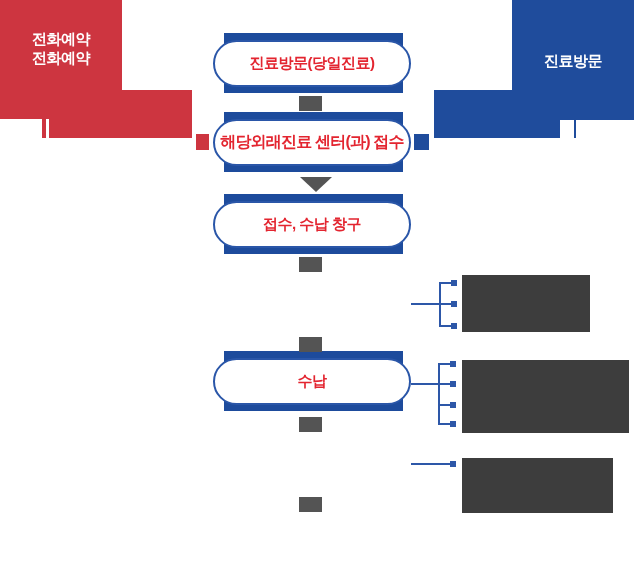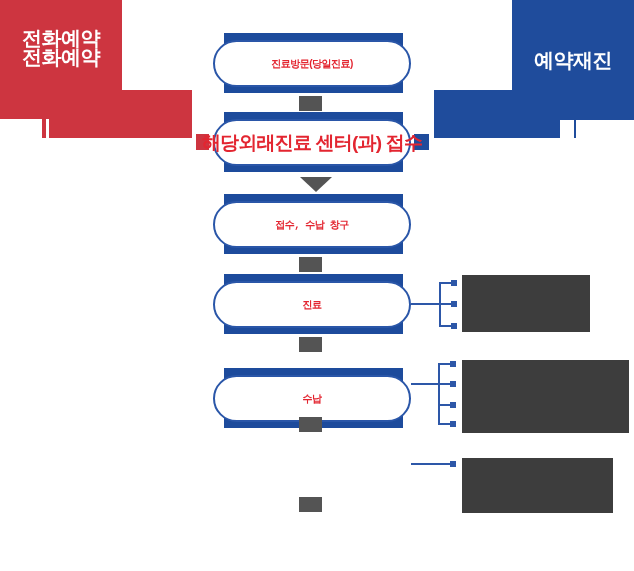--- a/index.html
+++ b/index.html
@@ -22,52 +22,52 @@
   .red-tab    { left: 42px;  top: 119px; width: 4px;   height: 19px; }
   .red-port   { left: 196px; top: 134px; width: 13px;  height: 16px; }
 
   .blue-block { left: 512px; top: 0;     width: 122px; height: 120px; }
   .blue-arm   { left: 434px; top: 90px;  width: 126px; height: 48px; }
   .blue-tab   { left: 574px; top: 120px; width: 2px;   height: 18px; }
   .blue-port  { left: 414px; top: 134px; width: 15px;  height: 16px; }
 
   .badge-label {
     color: #ffffff;
-    font-size: 20px;
+    font-size: 15px;
     font-weight: bold;
     text-align: center;
     line-height: 19px;
     letter-spacing: -0.5px;
   }
   .red-label  { left: 0;     top: 29px; width: 122px; }
   .blue-label { left: 512px; top: 51px; width: 122px; }
 
   
   .step { position: absolute; left: 213px; width: 198px; height: 47px; }
-  .s1 { top: 40px; }  .s2 { top: 119px; } .s3 { top: 201px; font-family: Liberation Mono, monospace; }
-  .s4 { top: 281px; } .s5 { top: 375px; } .s6 { top: 441px; }
+  .s1 { top: 40px; }  .s2 { top: 119px; } .s3 { top: 201px; }
+  .s4 { top: 281px; } .s5 { top: 358px; } .s6 { top: 441px; }
   .s7 { top: 521px; }
   .step-back {
     position: absolute; left: 11px; right: 8px; top: -7px; bottom: -6px;
     background: var(--pill-back-blue, #1d4b9c);
   }
   .step-pill {
     position: absolute; inset: 0;
     background: #ffffff;
     border: 2px solid var(--pill-border-blue, #2a56a8);
     border-radius: 23.5px;
     display: flex; align-items: center; justify-content: center;
   }
   .step-label {
     color: var(--pill-text-red, #e32530);
-    font-size: 10px; font-weight: bold;
+    font-size: 15px; font-weight: bold;
     letter-spacing: -0.5px;
     white-space: nowrap;
   }
-  .s2 .step-label { font-size: 19px; letter-spacing: -0.8px; text-align: center; }
+  .s2 .step-label { font-size: 16px; letter-spacing: -0.8px; text-align: center; }
 
   
   .gray-sq {
     left: 299px; width: 23px; height: 15px;
     background: var(--connector-gray, #545454);
   }
   .g1 { top: 96px; }  .g3 { top: 257px; } .g4 { top: 337px; }
   .g5 { top: 417px; } .g6 { top: 497px; }
   .gray-tri {
     left: 300px; top: 177px; width: 0; height: 0;
@@ -102,45 +102,39 @@
       <div>전화예약</div>
       <div>전화예약</div>
     </div>
   </div>
 
   <div>
     <div class="abs blue-fill blue-block"></div>
     <div class="abs blue-fill blue-arm"></div>
     <div class="abs blue-fill blue-tab"></div>
     <div class="abs blue-fill blue-port"></div>
-    <div class="abs badge-label blue-label">예약재진</div>
+    <div class="abs badge-label blue-label">진료방문</div>
   </div>
 
   <div class="step s1">
     <div class="step-back"></div>
     <div class="step-pill">
       <span class="step-label">진료방문(당일진료)</span>
     </div>
   </div>
   <div class="step s2">
     <div class="step-back"></div>
     <div class="step-pill">
       <span class="step-label">해당외래진료 센터(과) 접수</span>
     </div>
   </div>
   <div class="step s3">
     <div class="step-back"></div>
     <div class="step-pill">
       <span class="step-label">접수, 수납 창구</span>
-    </div>
-  </div>
-  <div class="step s4">
-    <div class="step-back"></div>
-    <div class="step-pill">
-      <span class="step-label">진료</span>
     </div>
   </div>
   <div class="step s5">
     <div class="step-back"></div>
     <div class="step-pill">
       <span class="step-label">수납</span>
     </div>
   </div>
 
   <div class="abs gray-sq g1"></div>

